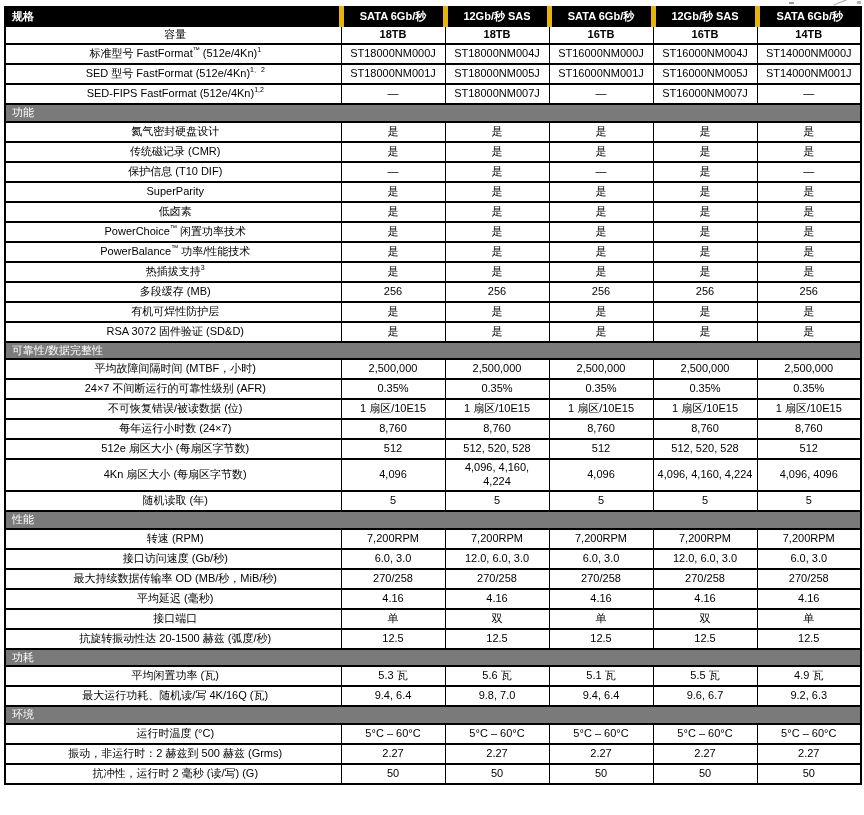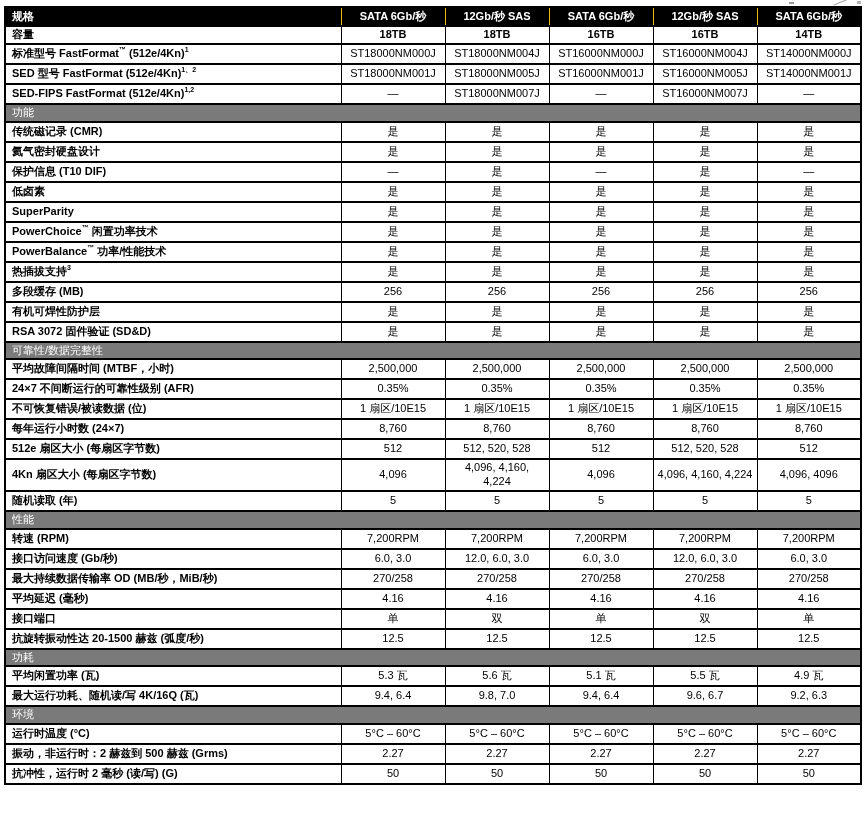--- a/index.html
+++ b/index.html
@@ -31,27 +31,27 @@
     overflow:hidden;
   }
   tr{height:20px;}
   tr.r-hdr{height:19px;}
   tr.r-short{height:15px;}
   tr.r-tall{height:31px;}
   tr.r-sect{height:15px;}
 
   th{
     background:#000;color:#fff;font-weight:bold;
-    border-left:1px solid #c9c9c9;border-right:1px solid #eab308;
+    border-left:1px solid #c9c9c9;border-right:5px solid #eab308;
     text-align:center;padding:1px 2px;
   }
   th:first-child{text-align:left;padding-left:6px;border-left:2px solid #000;}
   th:last-child{border-right:2px solid #000;}
 
-  td.lbl{text-align:left;padding:1px 2px 1px 6px;white-space:nowrap;font-weight:bold;}
+  td.lbl{text-align:center;padding:1px 2px 1px 6px;white-space:nowrap;}
   td.val{text-align:center;padding:1px 2px;white-space:pre-line;}
   td.cap{font-weight:bold;}
 
   tr.r-sect td{
     background:#7a7a7a;color:#fff;
     text-align:left;padding:1px 2px 1px 6px;font-size:11px;margin-top:27px;
   }
 
   sup{font-size:7px;line-height:0;vertical-align:super;letter-spacing:0;}
 </style>
@@ -112,53 +112,53 @@
           <td class="val">—</td>
           <td class="val">ST18000NM007J</td>
           <td class="val">—</td>
           <td class="val">ST16000NM007J</td>
           <td class="val">—</td>
         </tr>
         <tr class="r-sect">
           <td colspan="6">功能</td>
         </tr>
         <tr>
+          <td class="lbl">氦气密封硬盘设计</td>
+          <td class="val">是</td>
+          <td class="val">是</td>
+          <td class="val">是</td>
+          <td class="val">是</td>
+          <td class="val">是</td>
+        </tr>
+        <tr>
           <td class="lbl">传统磁记录 (CMR)</td>
           <td class="val">是</td>
           <td class="val">是</td>
           <td class="val">是</td>
           <td class="val">是</td>
           <td class="val">是</td>
         </tr>
         <tr>
-          <td class="lbl">氦气密封硬盘设计</td>
-          <td class="val">是</td>
-          <td class="val">是</td>
-          <td class="val">是</td>
-          <td class="val">是</td>
-          <td class="val">是</td>
-        </tr>
-        <tr>
           <td class="lbl">保护信息 (T10 DIF)</td>
           <td class="val">—</td>
           <td class="val">是</td>
           <td class="val">—</td>
           <td class="val">是</td>
           <td class="val">—</td>
         </tr>
         <tr>
+          <td class="lbl">SuperParity</td>
+          <td class="val">是</td>
+          <td class="val">是</td>
+          <td class="val">是</td>
+          <td class="val">是</td>
+          <td class="val">是</td>
+        </tr>
+        <tr>
           <td class="lbl">低卤素</td>
-          <td class="val">是</td>
-          <td class="val">是</td>
-          <td class="val">是</td>
-          <td class="val">是</td>
-          <td class="val">是</td>
-        </tr>
-        <tr>
-          <td class="lbl">SuperParity</td>
           <td class="val">是</td>
           <td class="val">是</td>
           <td class="val">是</td>
           <td class="val">是</td>
           <td class="val">是</td>
         </tr>
         <tr>
           <td class="lbl">PowerChoice<sup>™</sup> 闲置功率技术</td>
           <td class="val">是</td>
           <td class="val">是</td>

